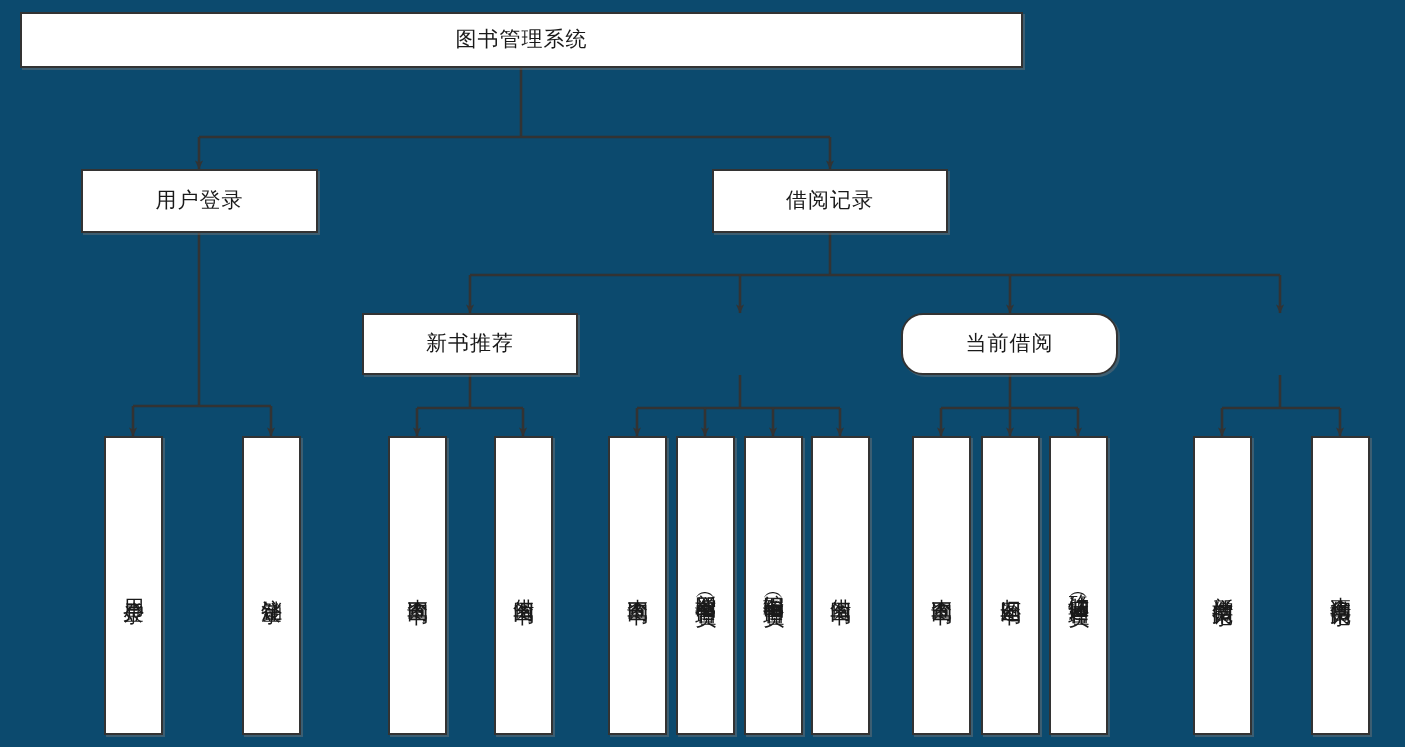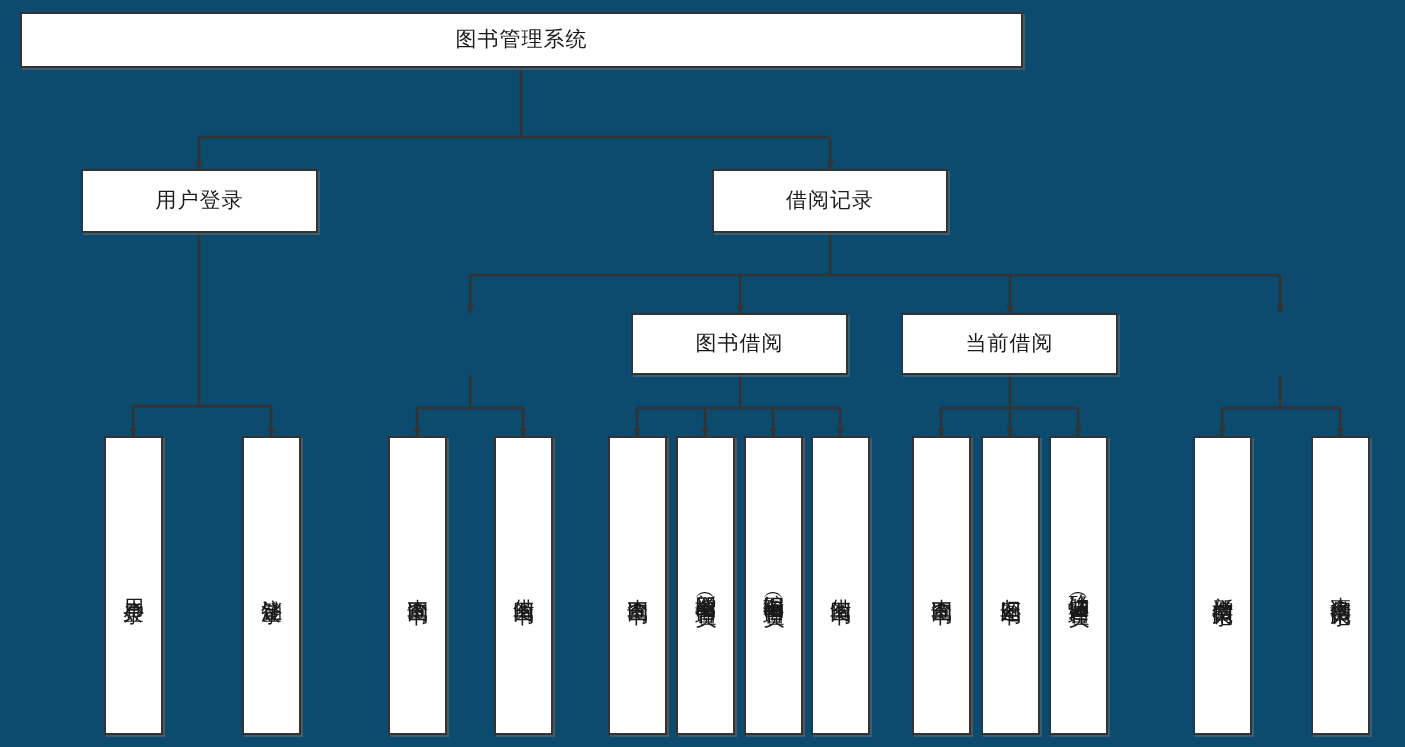--- a/index.html
+++ b/index.html
@@ -127,24 +127,24 @@
     <span>图书管理系统</span>
   </div>
 
   <div class="node horiz" style="left:81px;top:169px;width:237px;height:64px;">
     <span>用户登录</span>
   </div>
   <div class="node horiz" style="left:712px;top:169px;width:236px;height:64px;">
     <span>借阅记录</span>
   </div>
 
-  <div class="node horiz" style="left:631px;top:313px;width:217px;height:62px;">
-    <span>图书借阅</span>
+  <div class="node horiz" style="left:362px;top:313px;width:216px;height:62px;">
+    <span>新书推荐</span>
   </div>
-  <div class="node horiz" style="left:901px;top:313px;width:217px;height:62px;">
+  <div class="node horiz" style="left:901px;top:313px;width:217px;height:62px;border-radius:22px;">
     <span>当前借阅</span>
   </div>
 
   <div class="node vert" style="left:104px;top:436px;width:59px;height:299px;">
     <span class="vtxt">用户登录</span>
   </div>
   <div class="node vert" style="left:242px;top:436px;width:59px;height:299px;">
     <span class="vtxt">注销登录</span>
   </div>
 

